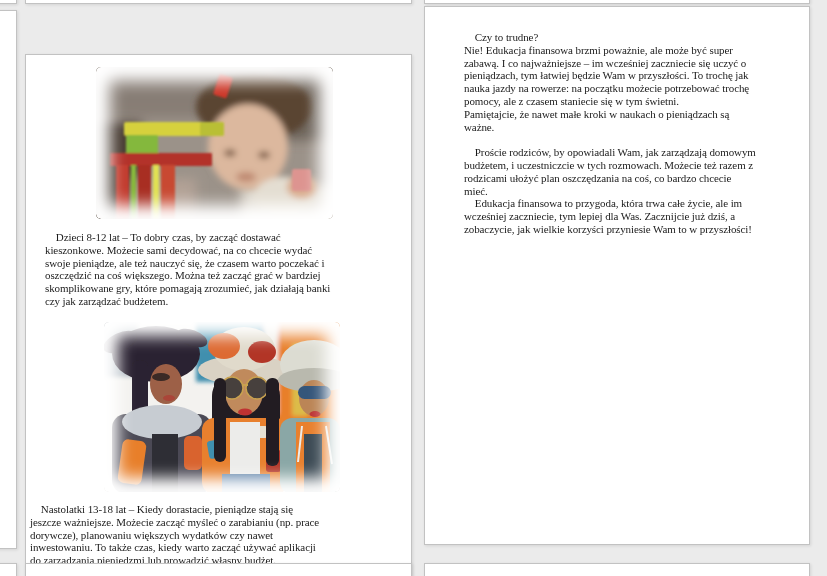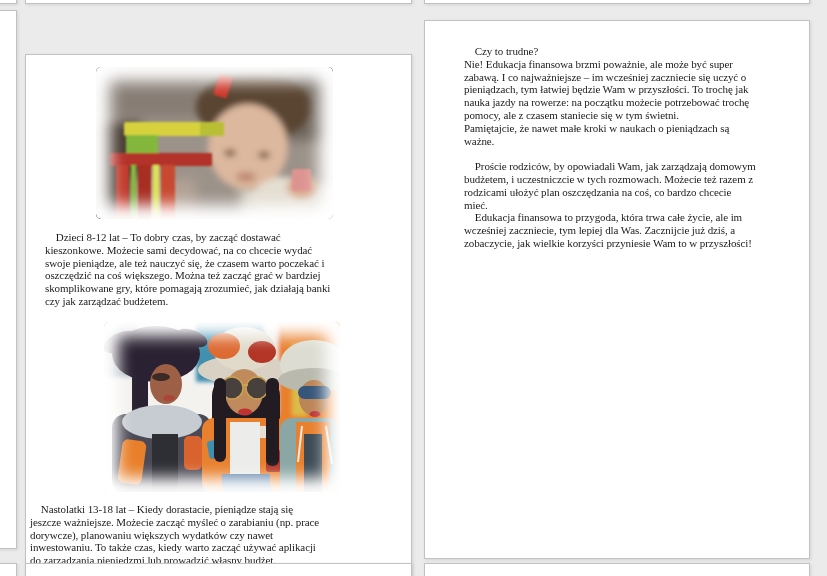--- a/index.html
+++ b/index.html
@@ -173,21 +173,21 @@
       <div class="feather"></div>
     </div>
 
     <div class="doc-text" style="left:4px;top:448px;width:348px;">  Nastolatki 13-18 lat – Kiedy dorastacie, pieniądze stają się
 jeszcze ważniejsze. Możecie zacząć myśleć o zarabianiu (np. prace
 dorywcze), planowaniu większych wydatków czy nawet
 inwestowaniu. To także czas, kiedy warto zacząć używać aplikacji
 do zarządzania pieniędzmi lub prowadzić własny budżet.</div>
   </div>
 
-  <div class="page" style="left:424px;top:20px;width:386px;height:539px;">
+  <div class="page" style="left:424px;top:6px;width:386px;height:539px;">
     <div class="doc-text" style="left:39px;top:24px;width:340px;">  Czy to trudne?
 Nie! Edukacja finansowa brzmi poważnie, ale może być super
 zabawą. I co najważniejsze – im wcześniej zaczniecie się uczyć o
 pieniądzach, tym łatwiej będzie Wam w przyszłości. To trochę jak
 nauka jazdy na rowerze: na początku możecie potrzebować trochę
 pomocy, ale z czasem staniecie się w tym świetni.
 Pamiętajcie, że nawet małe kroki w naukach o pieniądzach są
 ważne.
 
   Proście rodziców, by opowiadali Wam, jak zarządzają domowym

